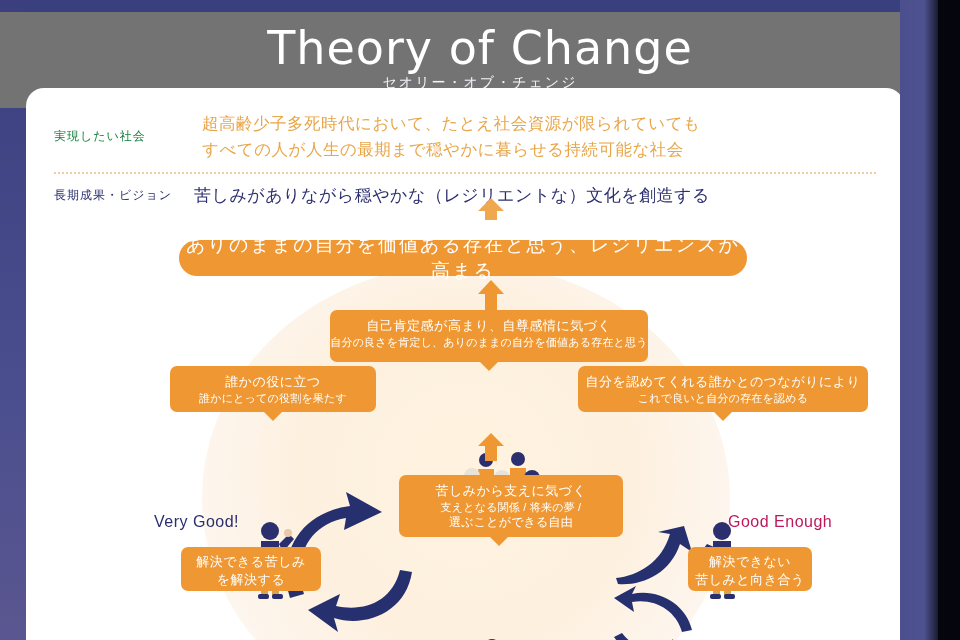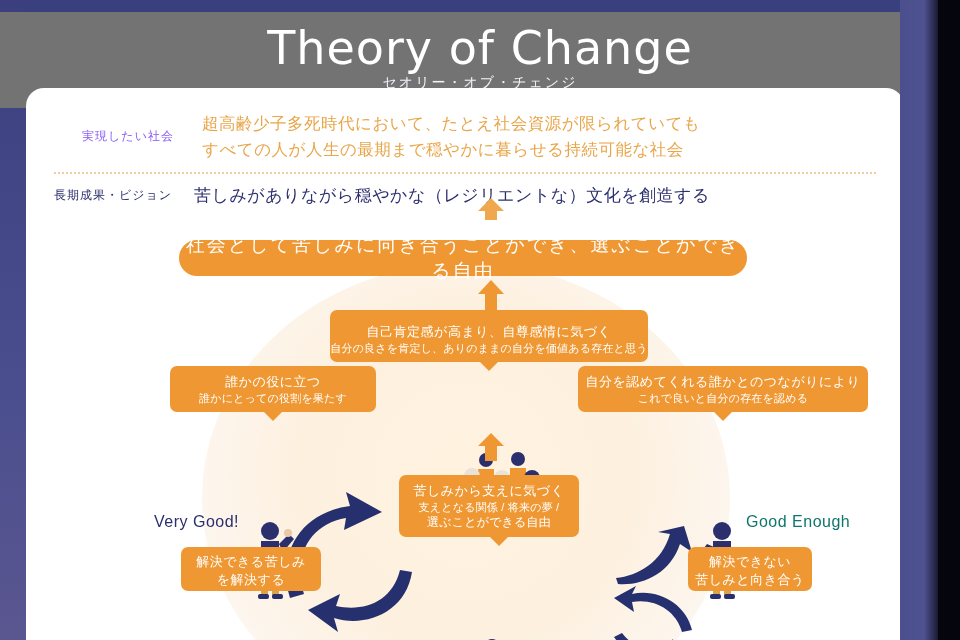--- a/index.html
+++ b/index.html
@@ -27,21 +27,21 @@
 
   
   .card{
     position:absolute;left:26px;top:88px;width:878px;height:552px;
     background:#ffffff;border-radius:18px 18px 0 0;overflow:hidden;
   }
 
   
   .row-society{position:absolute;left:28px;top:22px;width:820px;display:flex;align-items:center;}
   .lbl-small{
-    color:#8b5cf6;font-size:12px;letter-spacing:1px;width:148px;text-align:center;flex:0 0 148px;
+    color:#15803d;font-size:12px;letter-spacing:1px;width:148px;text-align:left;flex:0 0 148px;
   }
   .txt-society{color:#e8a64a;font-size:16.5px;line-height:26px;letter-spacing:0.5px;}
   .divider{position:absolute;left:28px;top:84px;width:822px;border-top:2px dotted #f0cda0;}
   .row-vision{position:absolute;left:28px;top:96px;width:820px;display:flex;align-items:center;}
   .lbl-small-navy{
     color:#2b2f6e;font-size:12px;letter-spacing:1px;width:140px;flex:0 0 140px;text-align:left;
   }
   .txt-vision{color:#2b2f6e;font-size:17px;letter-spacing:0.5px;}
 
   
@@ -57,38 +57,38 @@
   }
   .box .l1{font-size:13px;line-height:18px;letter-spacing:.5px;}
   .box .l2{font-size:11px;line-height:15px;letter-spacing:.2px;}
   .box .l3{font-size:12px;line-height:15px;letter-spacing:.2px;}
 
   .box-top{
     left:153px;top:152px;width:568px;height:36px;border-radius:18px;
     display:flex;align-items:center;justify-content:center;
     font-size:19px;letter-spacing:2px;
   }
-  .box-selfaffirm{left:304px;top:222px;width:318px;height:52px;padding-top:13px;}
+  .box-selfaffirm{left:304px;top:222px;width:318px;height:52px;padding-top:7px;}
   .box-useful{left:144px;top:278px;width:206px;height:46px;padding-top:7px;}
   .box-recognized{left:552px;top:278px;width:290px;height:46px;padding-top:7px;}
-  .box-notice{left:373px;top:387px;width:180px;height:62px;padding-top:7px;}
+  .box-notice{left:373px;top:387px;width:224px;height:62px;padding-top:7px;}
   .box-solvable{left:155px;top:459px;width:140px;height:44px;padding-top:6px;text-align:center;}
   .box-unsolvable{left:662px;top:459px;width:124px;height:44px;padding-top:6px;}
 
   
   .notch{position:absolute;width:0;height:0;border-left:9px solid transparent;
     border-right:9px solid transparent;border-top:9px solid #ef9833;}
 
   
   .uparrow{position:absolute;left:452px;top:192px;}
   .uparrow2{position:absolute;left:452px;top:110px;}
   .uparrow3{position:absolute;left:452px;top:345px;}
 
   .vg{position:absolute;left:128px;top:425px;color:#2b2f6e;font-size:16px;letter-spacing:.5px;}
-  .ge{position:absolute;left:720px;top:425px;color:#0f766e;font-size:16px;letter-spacing:.5px;}
+  .ge{position:absolute;left:702px;top:425px;color:#be185d;font-size:16px;letter-spacing:.5px;}
   svg{display:block;overflow:visible;}
   .fig{position:absolute;}
 </style>
 </head>
 <body>
 
 <div class="screen">
 
   <div class="edge-left"></div>
 
@@ -118,21 +118,21 @@
 
     <div class="glow"></div>
 
     <div class="uparrow2">
       <svg width="26" height="22" viewBox="0 0 26 22">
         <path d="M13 0 L26 13 L19 13 L19 22 L7 22 L7 13 L0 13 Z" fill="#f0a84e"></path>
       </svg>
     </div>
 
     <div class="box box-top">
-      <span>社会として苦しみに向き合うことができ、選ぶことができる自由</span>
+      <span>ありのままの自分を価値ある存在と思う、レジリエンスが高まる</span>
     </div>
 
     <div class="uparrow">
       <svg width="26" height="30" viewBox="0 0 26 30">
         <path d="M13 0 L26 14 L19 14 L19 30 L7 30 L7 14 L0 14 Z" fill="#ef9833"></path>
       </svg>
     </div>
 
     <div class="box box-selfaffirm">
       <div class="l1">自己肯定感が高まり、自尊感情に気づく</div>

